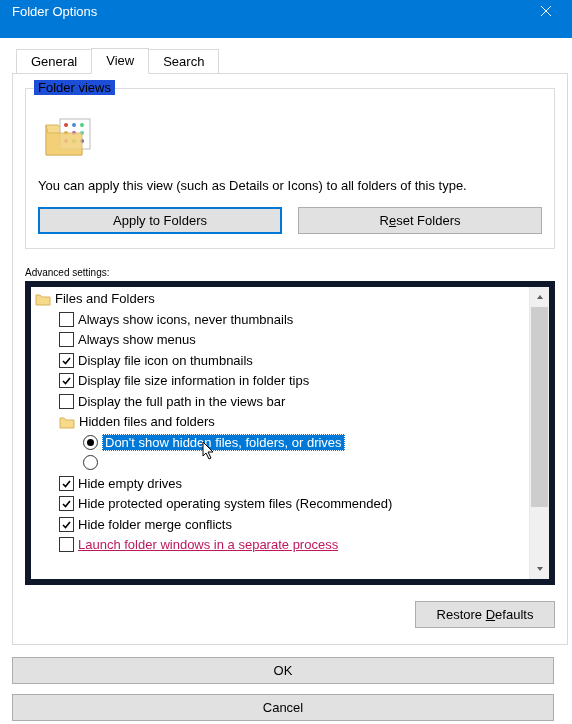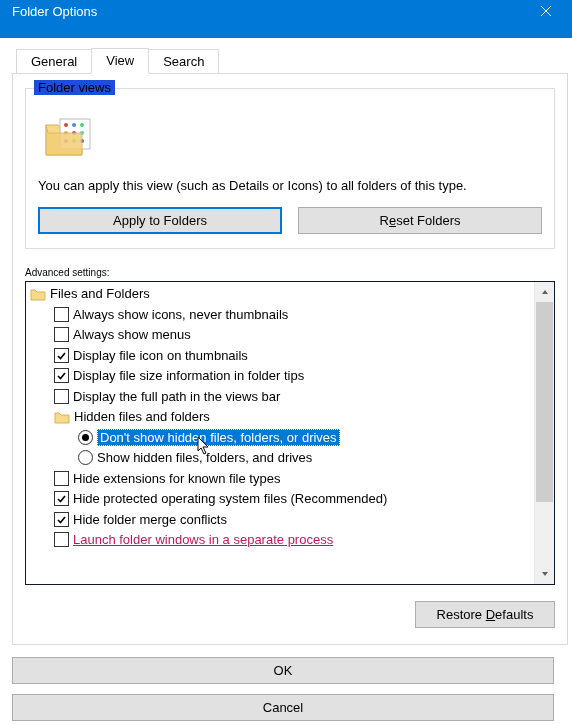--- a/index.html
+++ b/index.html
@@ -86,21 +86,21 @@
     cursor: default;
   }
   .btn.focus {
     border: 2px solid #0078d7;
     padding: 4px 9px;
   }
   .btn-row { display: flex; gap: 16px; }
   .btn-row .btn { flex: 1; }
   .advanced-label { font-size: 10px; margin-bottom: 3px; }
   .treeview {
-    border: 1px solid #0f172a;
+    border: 6px solid #0f172a;
     height: 304px;
     display: flex;
     background: #fff;
     justify-content: center;
   }
   .tree-items {
     flex: 1;
     overflow: hidden;
     padding: 2px 0 0 4px;
   }
@@ -258,25 +258,28 @@
               <path d="M1 3 L1 13 L15 13 L15 5 L7 5 L5 3 Z" fill="#f6d98a" stroke="#d8b25c"></path>
             </svg>
           <span>Hidden files and folders</span>
         </div>
         <div class="row ind2">
           <span class="radio checked"></span>
           <span class="selected-bg">Don't show hidden files, folders, or drives</span>
         </div>
         <div class="row ind2">
           <span class="radio"></span>
-          <span>Show hidden files, folders, and drives</span>
-        </div>
-        <div class="row ind1">
-          <span class="chk"></span>
-          <span>Hide extensions for known file types</span>
+        </div>
+        <div class="row ind1">
+          <span class="chk">
+              <svg width="11" height="11" viewBox="0 0 11 11">
+                <path d="M2 6 L4.5 8.5 L9 3"></path>
+              </svg>
+            </span>
+          <span>Hide empty drives</span>
         </div>
         <div class="row ind1">
           <span class="chk">
               <svg width="11" height="11" viewBox="0 0 11 11">
                 <path d="M2 6 L4.5 8.5 L9 3"></path>
               </svg>
             </span>
           <span>Hide protected operating system files (Recommended)</span>
         </div>
         <div class="row ind1">

